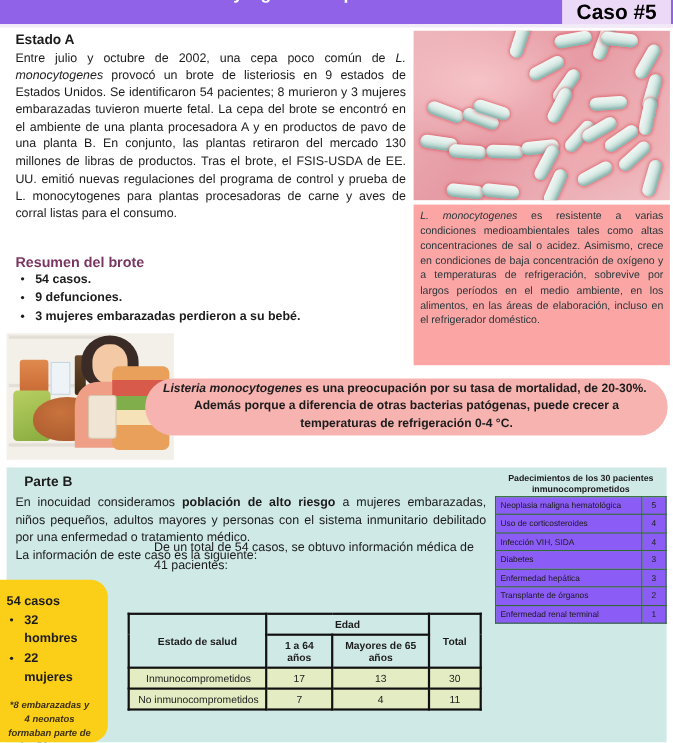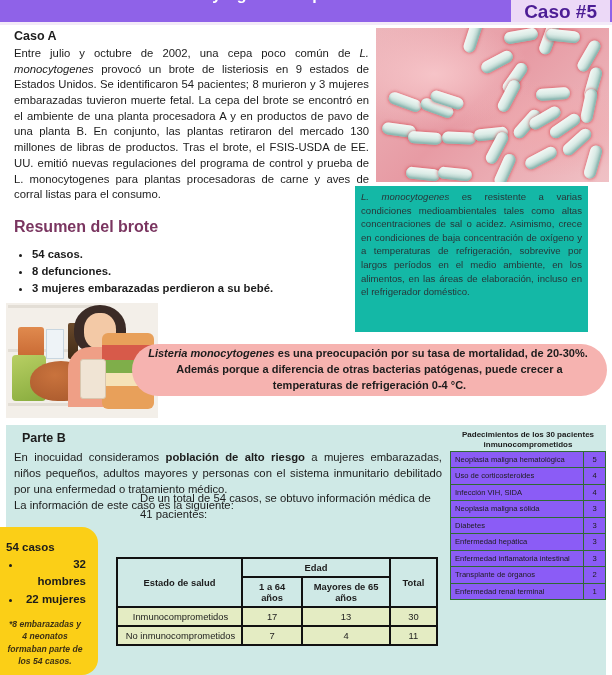--- a/index.html
+++ b/index.html
@@ -18,21 +18,21 @@
     overflow: hidden;
   }
   .header-title {
     position: absolute; left: 0; top: -14px; width: 560px;
     text-align: center; color: #ffffff;
     font-size: 16px; font-weight: bold; letter-spacing: .2px;
     white-space: nowrap;
   }
   .caso-badge {
     position: absolute; right: 2px; top: 0px;
-    background: #ecd9f7; color: #4c1d95;
+    background: #ecd9f7; color: #000000;
     font-size: 19px; font-weight: bold;
     padding: 2px 13px 3px 13px;
     line-height: 1.05;
   }
   .header-underline {
     position: absolute; left: 0; top: 22px; width: 612px; height: 3px;
     background: #f3eaf8;
   }
 
   
@@ -41,22 +41,22 @@
     font-size: 12.5px; font-weight: bold; color: #1c1c1c;
   }
   .parteA-body {
     position: absolute; left: 14px; top: 46px; width: 355px;
     font-size: 11.3px; line-height: 1.39; color: #1c1c1c;
     text-align: justify; text-justify: inter-word;
   }
   .parteA-body i { font-style: italic; }
 
   .resumen-title {
-    position: absolute; left: 14px; top: 218px;
-    font-size: 16px; font-weight: bold; color: #7a3560;
+    position: absolute; left: 14px; top: 231px;
+    font-size: 13px; font-weight: bold; color: #7a3560;
   }
   .resumen-list {
     position: absolute; left: 30px; top: 246px; width: 340px;
     font-size: 11.3px; line-height: 1.52; color: #1c1c1c;
     font-weight: bold;
   }
   .resumen-list li { margin-left: 2px; list-style: disc; }
 
   
   .photo {
@@ -68,22 +68,22 @@
     overflow: hidden;
   }
   .rod {
     position: absolute; width: 34px; height: 12px; border-radius: 6px;
     background: linear-gradient(180deg,#f2f7f4 0%, #dcece7 45%, #9fc4bd 100%);
     box-shadow: 0 0 3px 1px rgba(210,60,70,.55), inset 0 -2px 2px rgba(120,170,165,.6);
   }
 
   
   .mint-box {
-    position: absolute; left: 355px; top: 186px; width: 233px; height: 146px;
-    background: #14b8a6;
+    position: absolute; left: 376px; top: 186px; width: 233px; height: 146px;
+    background: #fca5a5;
     padding: 4px 6px 0 6px;
   }
   .mint-box .txt {
     font-size: 9.6px; line-height: 1.42; color: #27373a;
     text-align: justify; text-justify: inter-word;
   }
   .mint-box .txt i { font-style: italic; }
 
   
   .illus {
@@ -151,21 +151,21 @@
     font-size: 11.3px; line-height: 1.42; color: #1c1c1c;
   }
 
   
   .yellow-box {
     position: absolute; left: -18px; top: 527px; width: 116px; height: 148px;
     background: #fbcf17; border-radius: 0 16px 16px 0;
     padding: 14px 8px 0 24px;
   }
   .yellow-box .yb-title { font-size: 11.5px; font-weight: bold; color: #1c1c1c; }
-  .yellow-box ul { margin: 3px 4px 0 16px; text-align: right; }
+  .yellow-box ul { margin: 3px 16px 0 16px; }
   .yellow-box li { font-size: 11.5px; font-weight: bold; color: #1c1c1c; line-height: 1.5; list-style: disc; }
   .yellow-box .yb-note {
     margin-top: 10px; font-size: 8.6px; font-style: italic; font-weight: bold;
     color: #3d3114; line-height: 1.45; text-align: center; padding-right: 6px;
   }
 
   
   .main-table {
     position: absolute; left: 116px; top: 557px; width: 322px;
     border-collapse: collapse;
@@ -206,27 +206,27 @@
 <body>
 
 <div id="page">
 
   <div class="header-bar">
     <div class="header-title">Listeria monocytogenes en productos cárnicos</div>
   </div>
   <div class="caso-badge">Caso #5</div>
   <div class="header-underline"></div>
 
-  <div class="parteA-title">Caso A</div>
+  <div class="parteA-title">Estado A</div>
   <div class="parteA-body">Entre julio y octubre de 2002, una cepa poco común de <i>L. monocytogenes</i> provocó un brote de listeriosis en 9 estados de Estados Unidos. Se identificaron 54 pacientes; 8 murieron y 3 mujeres embarazadas tuvieron muerte fetal. La cepa del brote se encontró en el ambiente de una planta procesadora A y en productos de pavo de una planta B. En conjunto, las plantas retiraron del mercado 130 millones de libras de productos. Tras el brote, el FSIS-USDA de EE. UU. emitió nuevas regulaciones del programa de control y prueba de L. monocytogenes para plantas procesadoras de carne y aves de corral listas para el consumo.</div>
 
   <div class="resumen-title">Resumen del brote</div>
   <ul class="resumen-list">
     <li>54 casos.</li>
-    <li>8 defunciones.</li>
+    <li>9 defunciones.</li>
     <li>3 mujeres embarazadas perdieron a su bebé.</li>
   </ul>
 
   <div class="photo">
     <div class="rod" style="left:12px;  top:68px;  transform:rotate(20deg);"></div>
     <div class="rod" style="left:44px;  top:74px;  transform:rotate(20deg);"></div>
     <div class="rod" style="left:54px;  top:66px;  transform:rotate(18deg);"></div>
     <div class="rod" style="left:6px;   top:96px;  transform:rotate(8deg);"></div>
     <div class="rod" style="left:32px;  top:104px; transform:rotate(4deg);"></div>
     <div class="rod" style="left:66px;  top:104px; transform:rotate(2deg);"></div>
@@ -330,36 +330,28 @@
         </tr>
         <tr>
           <td>Uso de corticosteroides</td>
           <td class="num">4</td>
         </tr>
         <tr>
           <td>Infección VIH, SIDA</td>
           <td class="num">4</td>
         </tr>
         <tr>
-          <td>Neoplasia maligna sólida</td>
-          <td class="num">3</td>
-        </tr>
-        <tr>
           <td>Diabetes</td>
           <td class="num">3</td>
         </tr>
         <tr>
           <td>Enfermedad hepática</td>
           <td class="num">3</td>
         </tr>
         <tr>
-          <td>Enfermedad inflamatoria intestinal</td>
-          <td class="num">3</td>
-        </tr>
-        <tr>
           <td>Transplante de órganos</td>
           <td class="num">2</td>
         </tr>
         <tr>
           <td>Enfermedad renal terminal</td>
           <td class="num">1</td>
         </tr>
       </tbody>
   </table>
 

